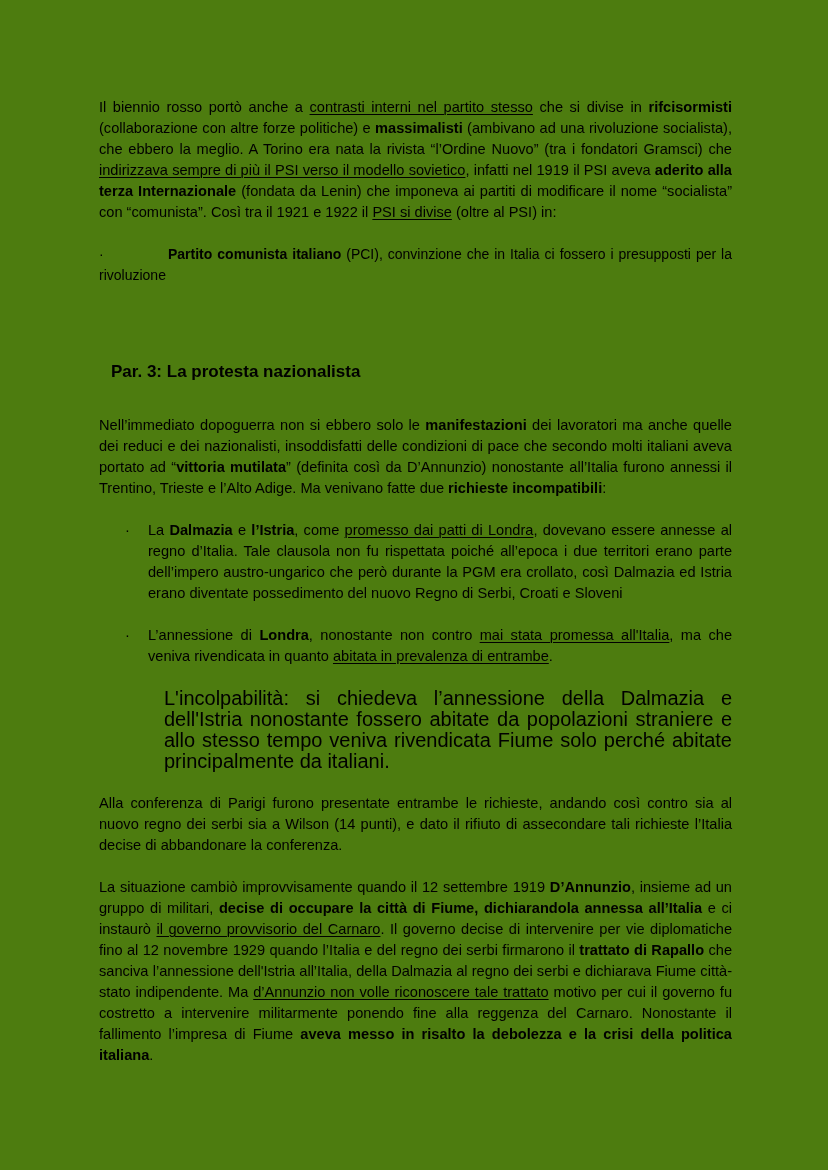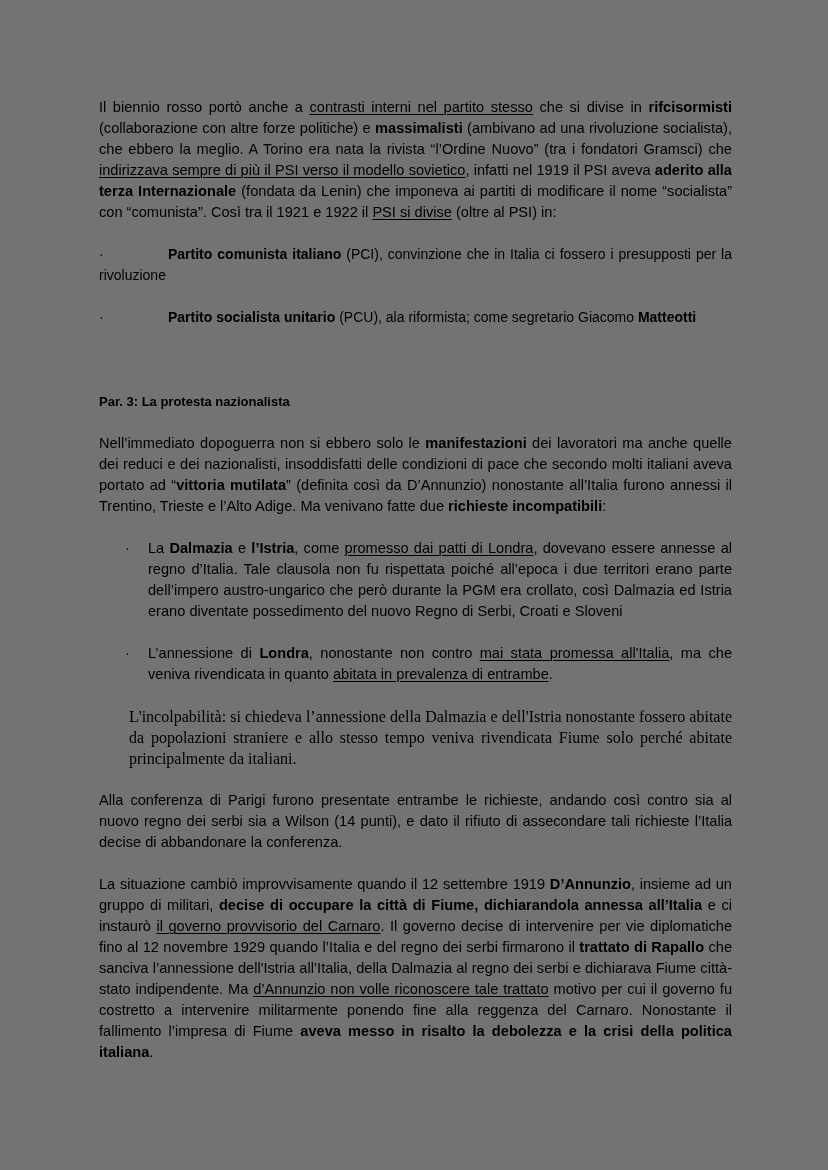--- a/index.html
+++ b/index.html
@@ -12,43 +12,43 @@
     height: 1170px;
     font-family: "Liberation Sans", sans-serif;
     color: #000000;
     -webkit-font-smoothing: antialiased;
   }
 
   .page {
     position: relative;
     width: 828px;
     height: 1170px;
-    background: #737373;
+    background: #4d7c0f;
     box-sizing: border-box;
   }
 
   .content {
     position: absolute;
     left: 99px;
     top: 97px;
     width: 633px;
   }
 
   p, .para {
     margin: 0;
     font-size: 14.6px;
     line-height: 21px;
     text-align: justify;
     text-justify: inter-word;
     hyphens: none;
   }
 
   .heading {
-    margin: 0;
-    font-size: 13px;
+    margin: 12px;
+    font-size: 17px;
     line-height: 21px;
     font-weight: bold;
     text-align: left;
   }
 
   b, strong { font-weight: bold; }
 
   .u {
     text-decoration: underline;
     text-decoration-thickness: 1px;
@@ -93,46 +93,42 @@
   .list-b .li .bullet {
     position: absolute;
     left: 26px;
     top: 0;
     font-size: 14.6px;
     line-height: 21px;
   }
   .list-b .li + .li { margin-top: 21px; }
 
   .indented-para {
-    margin-left: 30px;
-    font-size: 16px;
+    margin-left: 65px;
+    font-size: 20px;
     line-height: 21px;
     text-align: justify;
-    font-family: Liberation Serif, serif;
   }
 
   .block-gap-lg { height: 21px; }
   .block-gap-xl { height: 42px; }
 </style>
 </head>
 <body>
 
 <div class="page">
   <div class="content">
 
     <div class="para"><span>Il biennio rosso portò anche a </span><span class="u">contrasti interni nel partito stesso</span><span> che si divise in </span><b>rifcisormisti</b><span> (collaborazione con altre forze politiche) e </span><b>massimalisti</b><span> (ambivano ad una rivoluzione socialista), che ebbero la meglio. A Torino era nata la rivista “l’Ordine Nuovo” (tra i fondatori Gramsci) che </span><span class="u">indirizzava sempre di più il PSI verso il modello sovietico</span><span>, infatti nel 1919 il PSI aveva </span><b>aderito alla terza Internazionale</b><span> (fondata da Lenin) che imponeva ai partiti di modificare il nome “socialista” con “comunista”. Così tra il 1921 e 1922 il </span><span class="u">PSI si divise</span><span> (oltre al PSI) in:</span></div>
 
     <div class="block-gap-lg"></div>
 
     <ul class="list-a">
       <li class="li">
         <span class="inner"><span class="lead"><span class="dot">·</span></span><b>Partito comunista italiano</b><span> (PCI), convinzione che in Italia ci fossero i presupposti per la rivoluzione</span></span>
-      </li>
-      <li class="li cont">
-        <span class="inner"><span class="lead"><span class="dot">·</span></span><b>Partito socialista unitario</b><span> (PCU), ala riformista; come segretario Giacomo </span><b>Matteotti</b></span>
       </li>
     </ul>
 
     <div class="block-gap-xl"></div>
     <div class="block-gap-lg"></div>
 
     <div class="heading">Par. 3: La protesta nazionalista</div>
 
     <div class="block-gap-lg"></div>
 

